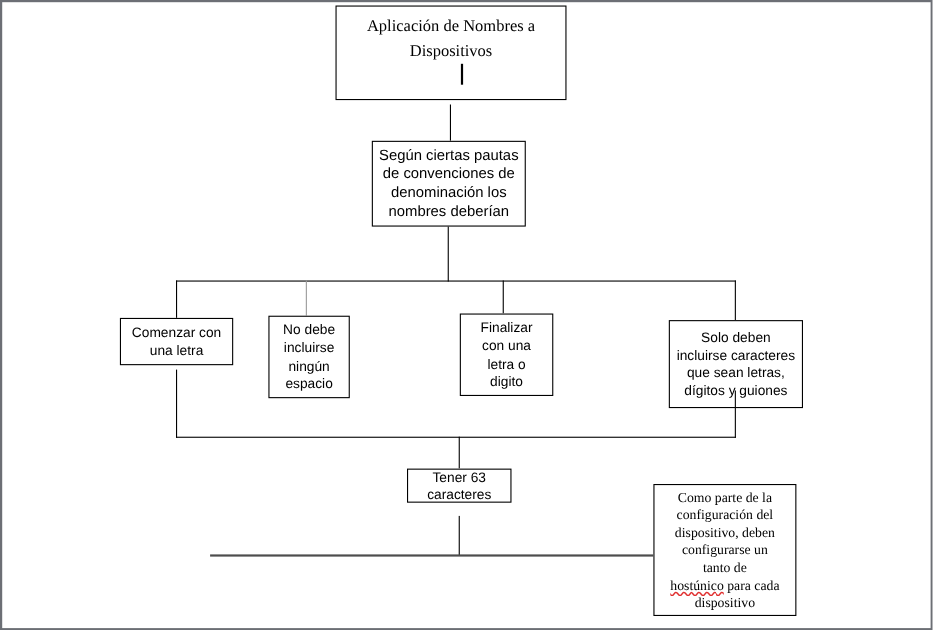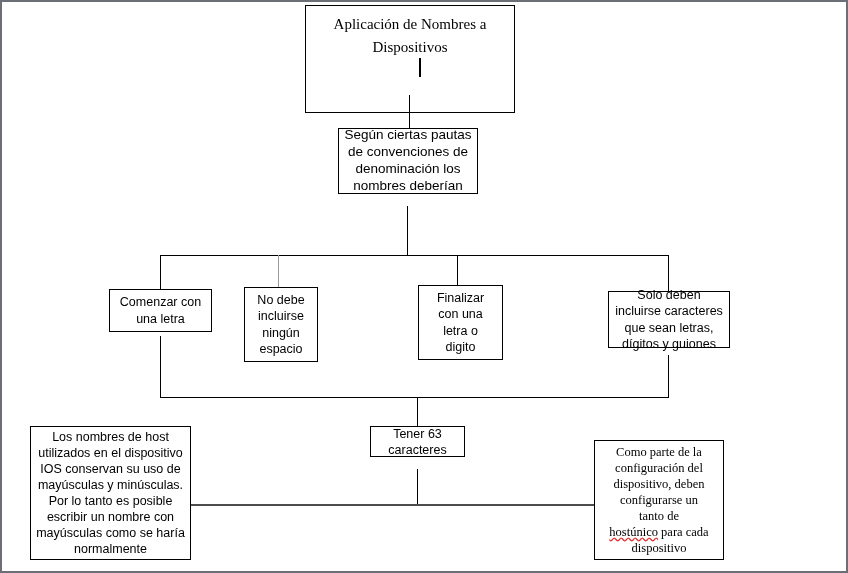--- a/index.html
+++ b/index.html
@@ -85,29 +85,29 @@
     text-decoration-skip-ink: none;
   }
 </style>
 </head>
 <body>
 
 <div id="page">
 
   <div class="page-frame"></div>
 
-  <div class="node root" style="left:305px; top:5px; width:210px; height:108px;">
+  <div class="node root" style="left:305px; top:5px; width:210px; height:86px;">
     <span class="txt">Aplicación de Nombres a
 Dispositivos</span>
   </div>
   <div class="caret" style="left:419px; top:58px;"></div>
 
   <div class="edge v" style="left:409px; top:95px; height:33px;"></div>
 
-  <div class="node lvl2" style="left:338px; top:128px; width:140px; height:66px;">
+  <div class="node lvl2" style="left:338px; top:128px; width:140px; height:78px;">
     <span class="txt">Según ciertas pautas
 de convenciones de
 denominación los
 nombres deberían</span>
   </div>
 
   <div class="edge v" style="left:407px; top:206px; height:50px;"></div>
   <div class="edge h" style="left:160px; top:255px; width:509px;"></div>
 
   <div class="edge v" style="left:160px; top:255px; height:34px;"></div>
@@ -127,42 +127,32 @@
 espacio</span>
   </div>
 
   <div class="node rule" style="left:418px; top:285px; width:85px; height:75px;">
     <span class="txt">Finalizar
 con una
 letra o
 digito</span>
   </div>
 
-  <div class="node rule" style="left:608px; top:291px; width:122px; height:57px;">
+  <div class="node rule" style="left:608px; top:291px; width:122px; height:80px;">
     <span class="txt">Solo deben
 incluirse caracteres
 que sean letras,
 dígitos y guiones</span>
   </div>
 
   <div class="edge v" style="left:160px; top:336px; height:62px;"></div>
   <div class="edge v" style="left:668px; top:355px; height:43px;"></div>
   <div class="edge h" style="left:160px; top:397px; width:509px;"></div>
   <div class="edge v" style="left:417px; top:397px; height:29px;"></div>
 
-  <div class="node leaf" style="left:30px; top:426px; width:161px; height:134px;">
-    <span class="txt">Los nombres de host
-utilizados en el dispositivo
-IOS conservan su uso de
-mayúsculas y minúsculas.
-Por lo tanto es posible
-escribir un nombre con
-mayúsculas como se haría
-normalmente</span>
-  </div>
 
   <div class="node leaf" style="left:370px; top:426px; width:95px; height:31px;">
     <span class="txt">Tener 63
 caracteres</span>
   </div>
 
   <div class="node leaf" style="left:594px; top:440px; width:130px; height:120px;font-family:Liberation Serif, serif;">
     <span class="txt"><span>Como parte de la</span><br><span>configuración del</span><br><span>dispositivo, deben</span><br><span>configurarse un</span><br><span>tanto de</span><br><span class="spell">hostúnico</span><span> para cada</span><br><span>dispositivo</span></span>
   </div>
 

